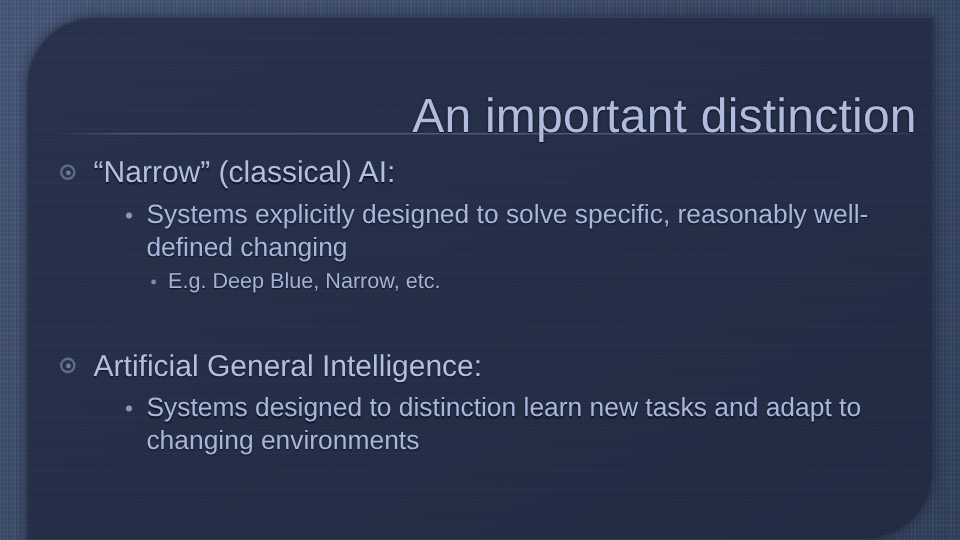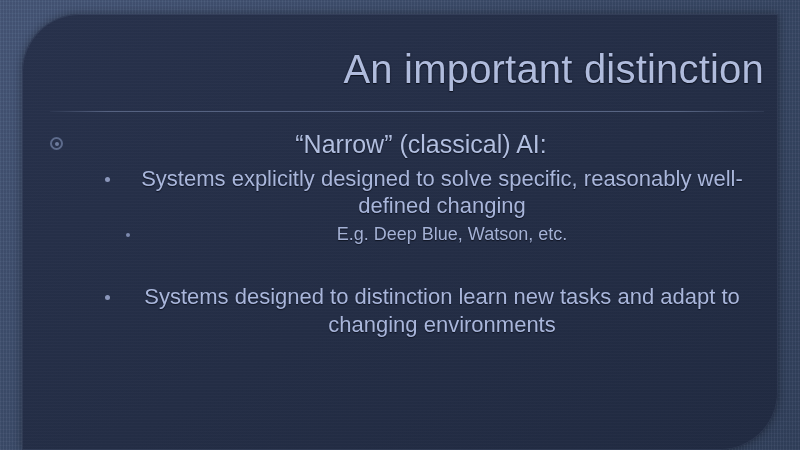--- a/index.html
+++ b/index.html
@@ -50,21 +50,21 @@
     box-shadow:
       inset 0 0 0 1px rgba(150,168,205,0.10),
       0 0 10px rgba(0,0,0,0.35);
     overflow: hidden;
   }
 
   
   .title-zone {
     position: absolute;
     left: 26px;
-    top: 8px;
+    top: 36px;
     width: 716px;
     height: 72px;
   }
   .slide-title {
     position: absolute;
     right: 0;
     bottom: 4px;
     font-size: 40px;
     font-weight: 400;
     line-height: 1.05;
@@ -85,21 +85,20 @@
       rgba(150,166,205,0.46) 88%,
       rgba(150,166,205,0.10) 100%);
   }
 
   
   .body-zone {
     position: absolute;
     left: 26px;
     top: 104px;
     width: 716px;
-    text-align: center;
   }
 
   .bullet-row {
     position: relative;
     display: block;
   }
 
   
   .lvl1 {
     padding-left: 30px;
@@ -191,25 +190,29 @@
         <span>“Narrow” (classical) AI:</span>
       </div>
 
       <div class="bullet-row lvl2">
         <span class="glyph"></span>
         <span>Systems explicitly designed to solve specific, reasonably well-defined changing</span>
       </div>
 
       <div class="bullet-row lvl3">
         <span class="glyph"></span>
-        <span>E.g. Deep Blue, Watson, etc.</span>
+        <span>E.g. Deep Blue, Narrow, etc.</span>
       </div>
 
       <div class="group-gap"></div>
 
+      <div class="bullet-row lvl1">
+        <span class="glyph"></span>
+        <span>Artificial General Intelligence:</span>
+      </div>
 
       <div class="bullet-row lvl2">
         <span class="glyph"></span>
         <span>Systems designed to distinction learn new tasks and adapt to changing environments</span>
       </div>
 
     </div>
   </div>
 </div>
 

